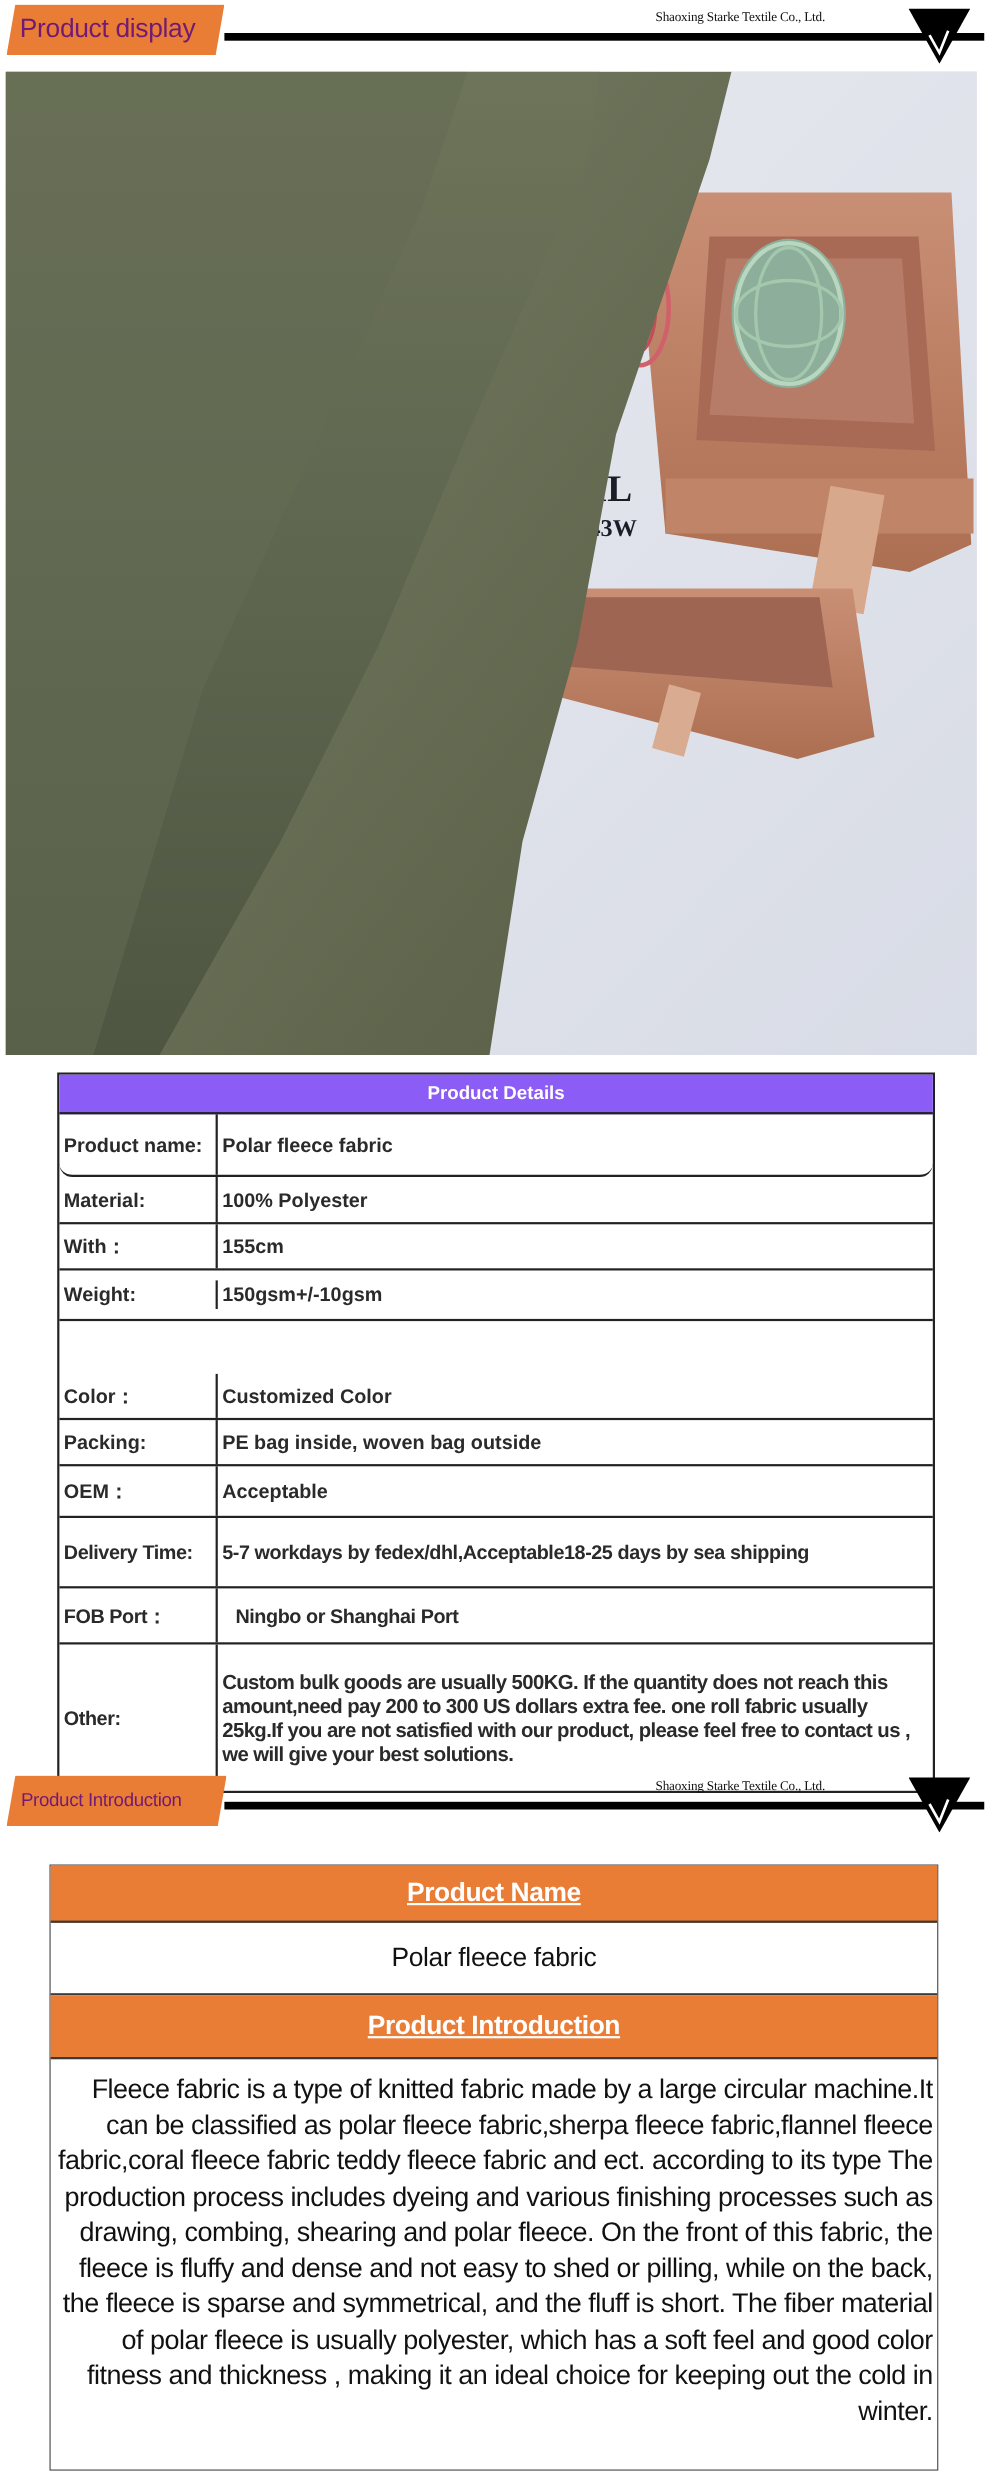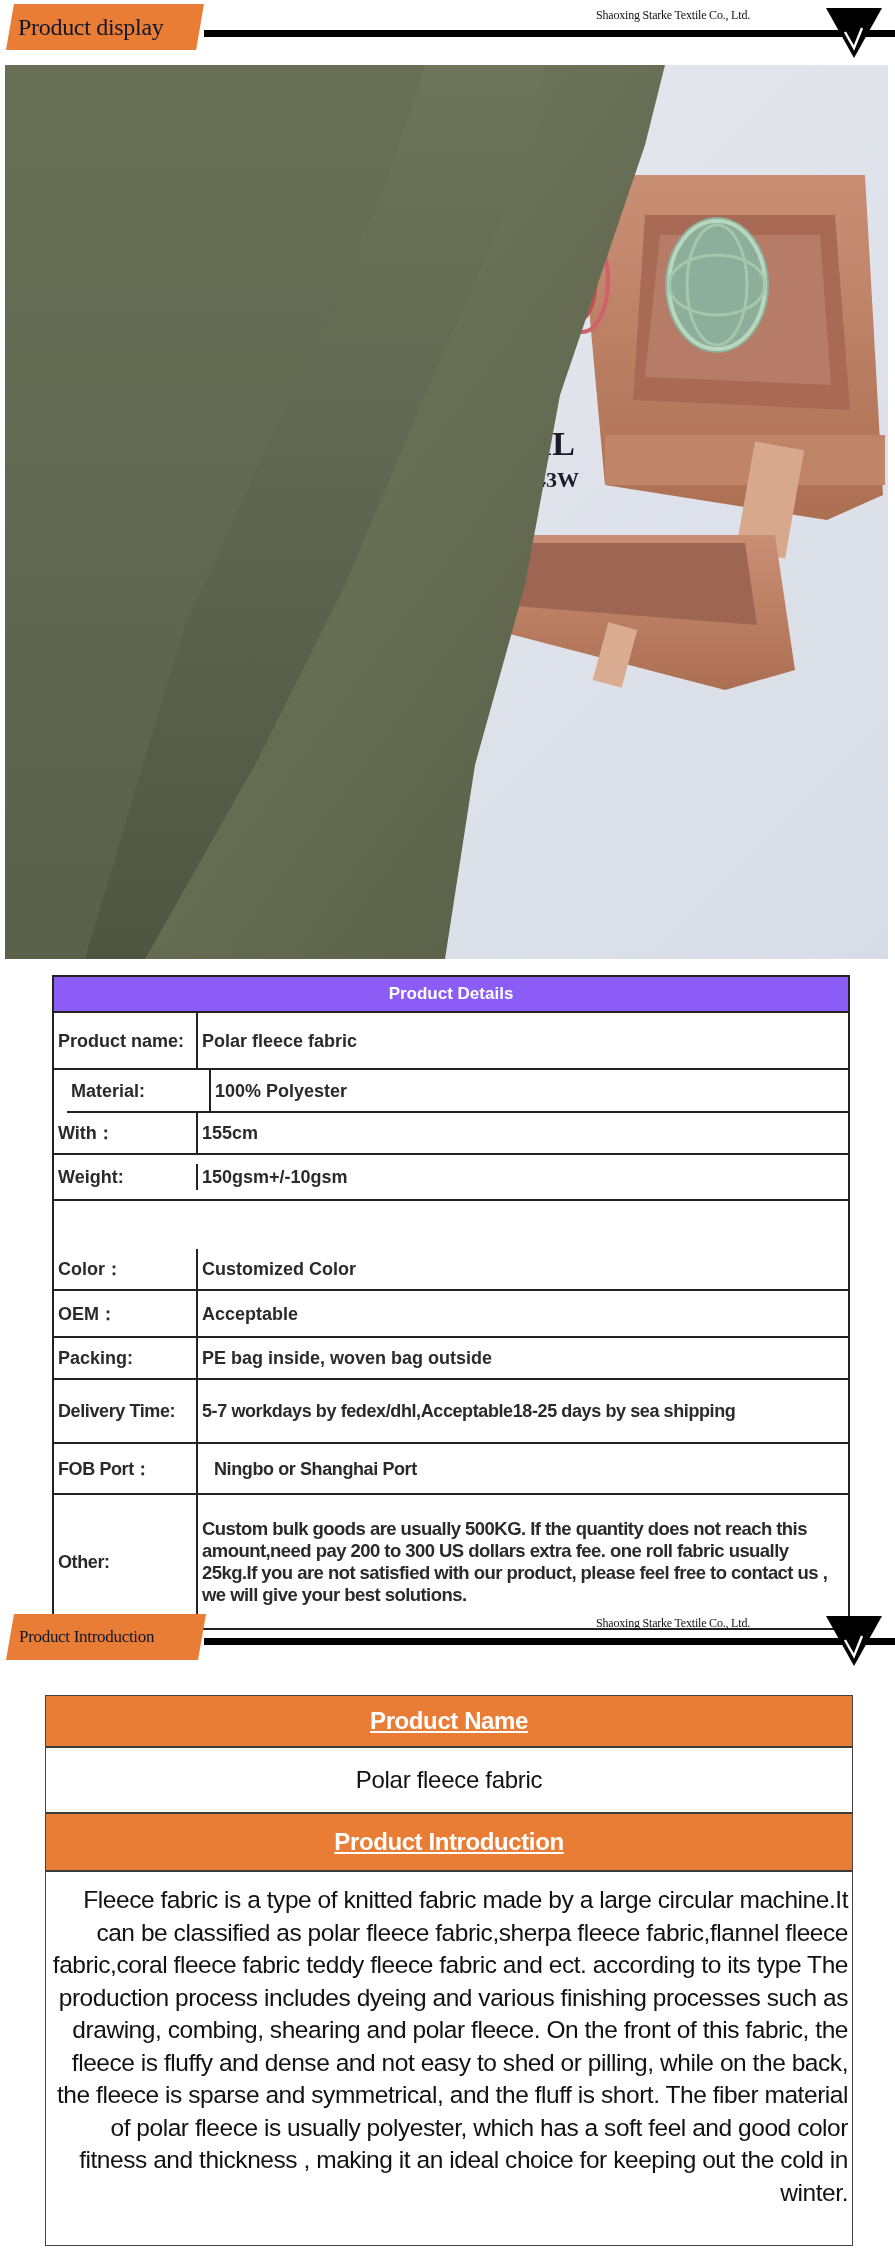--- a/index.html
+++ b/index.html
@@ -5,23 +5,23 @@
   * { box-sizing: border-box; margin: 0; padding: 0; }
   html, body { width: 895px; background: #ffffff; }
   body { position: relative; height: 2264px; overflow: hidden; font-family: "Liberation Sans", sans-serif; color: #222; }
 
   
   .banner { position: absolute; left: 0; width: 895px; height: 60px; }
   .banner .tag {
     position: absolute; left: 6px; top: 4px; height: 46px;
     background: #ea7d35;
     clip-path: polygon(4% 0, 100% 0, 96% 100%, 0 100%);
-    color: #0f172a;
+    color: #701a75;
     display: flex; align-items: center;
-    font-family: Liberation Serif, serif;
+    font-family: Liberation Sans, sans-serif;
     letter-spacing: -0.3px;
   }
   .banner .tag.big { width: 198px; font-size: 24px; padding-left: 12px; }
   .banner .tag.small { width: 200px; font-size: 17px; padding-left: 13px; height: 46px; }
   .banner .rule {
     position: absolute; left: 204px; right: 0; top: 30px; height: 7px; background: #000;
   }
   .banner .company {
     position: absolute; left: 596px; top: 8px;
     font-family: "Liberation Serif", serif; font-size: 12px; color: #111;
@@ -141,47 +141,47 @@
 
     <polygon points="0,0 660,0 640,80 555,330 520,520 470,700 440,894 0,894" fill="url(#fabB)"></polygon>
     <polygon points="0,0 540,0 530,80 420,330 340,520 250,700 140,894 0,894" fill="url(#fabA)"></polygon>
     <polygon points="0,0 420,0 380,120 300,300 180,560 80,894 0,894" fill="#656c54" opacity="0.55"></polygon>
   </svg>
 </div>
 
 <div class="details">
   <div class="head">Product Details</div>
 
-  <div class="row" style="height:57px;">
+  <div class="row" style="height:57px;border-radius:12px;">
     <div class="lbl">Product name:</div>
     <div class="val">Polar fleece fabric</div>
   </div>
-  <div class="row" style="height:43px;margin-left:13px;">
+  <div class="row" style="height:43px;">
     <div class="lbl">Material:</div>
     <div class="val">100% Polyester</div>
   </div>
   <div class="row" style="height:42px;">
     <div class="lbl">With：</div>
     <div class="val">155cm</div>
   </div>
   <div class="row" style="height:46px;align-items:center;">
     <div class="lbl">Weight:</div>
     <div class="val">150gsm+/-10gsm</div>
   </div>
   <div class="row" style="height:42px;margin-top:48px;">
     <div class="lbl">Color：</div>
     <div class="val">Customized Color</div>
   </div>
+  <div class="row" style="height:42px;">
+    <div class="lbl">Packing:</div>
+    <div class="val">PE bag inside, woven bag outside</div>
+  </div>
   <div class="row" style="height:47px;">
     <div class="lbl">OEM：</div>
     <div class="val">Acceptable</div>
-  </div>
-  <div class="row" style="height:42px;">
-    <div class="lbl">Packing:</div>
-    <div class="val">PE bag inside, woven bag outside</div>
   </div>
   <div class="row delivery" style="height:64px;">
     <div class="lbl">Delivery Time:</div>
     <div class="val">5-7 workdays by fedex/dhl,Acceptable18-25 days by sea shipping</div>
   </div>
   <div class="row fob" style="height:51px;gap:12px;">
     <div class="lbl">FOB Port：</div>
     <div class="val">Ningbo or Shanghai Port</div>
   </div>
   <div class="row other" style="height:133px;">

